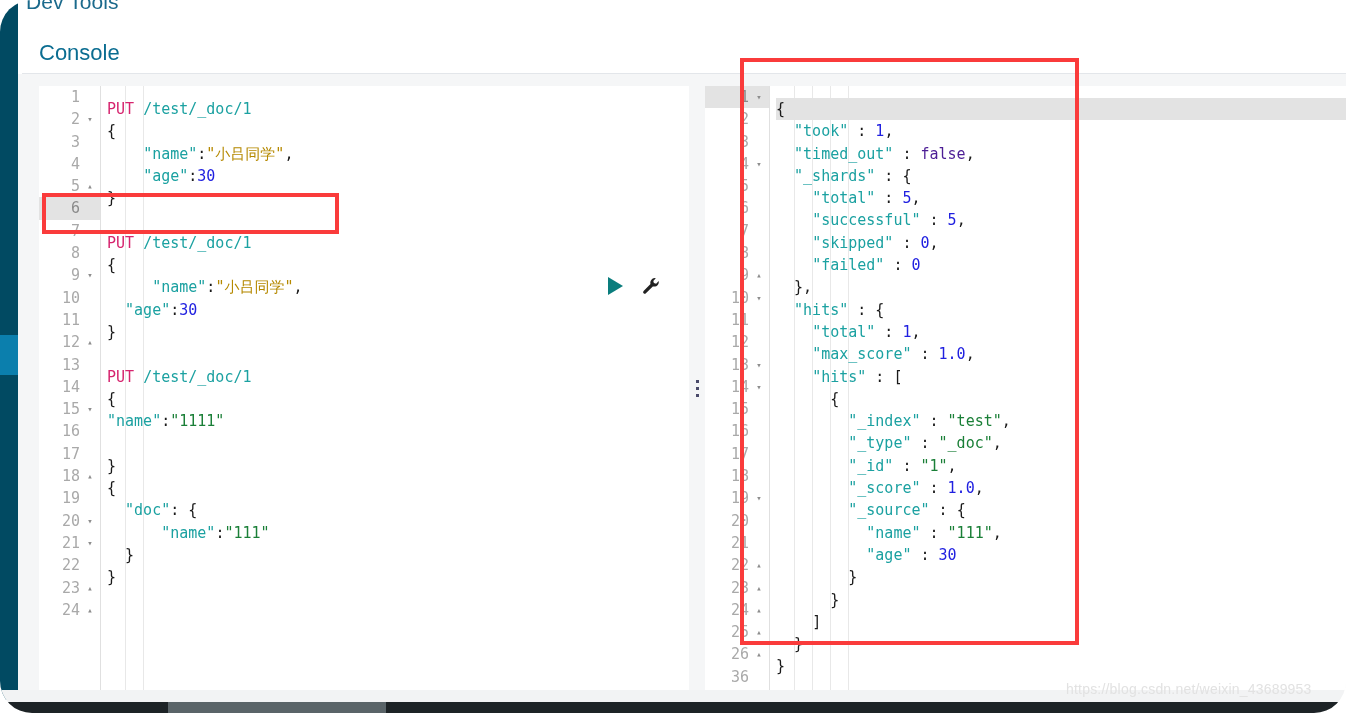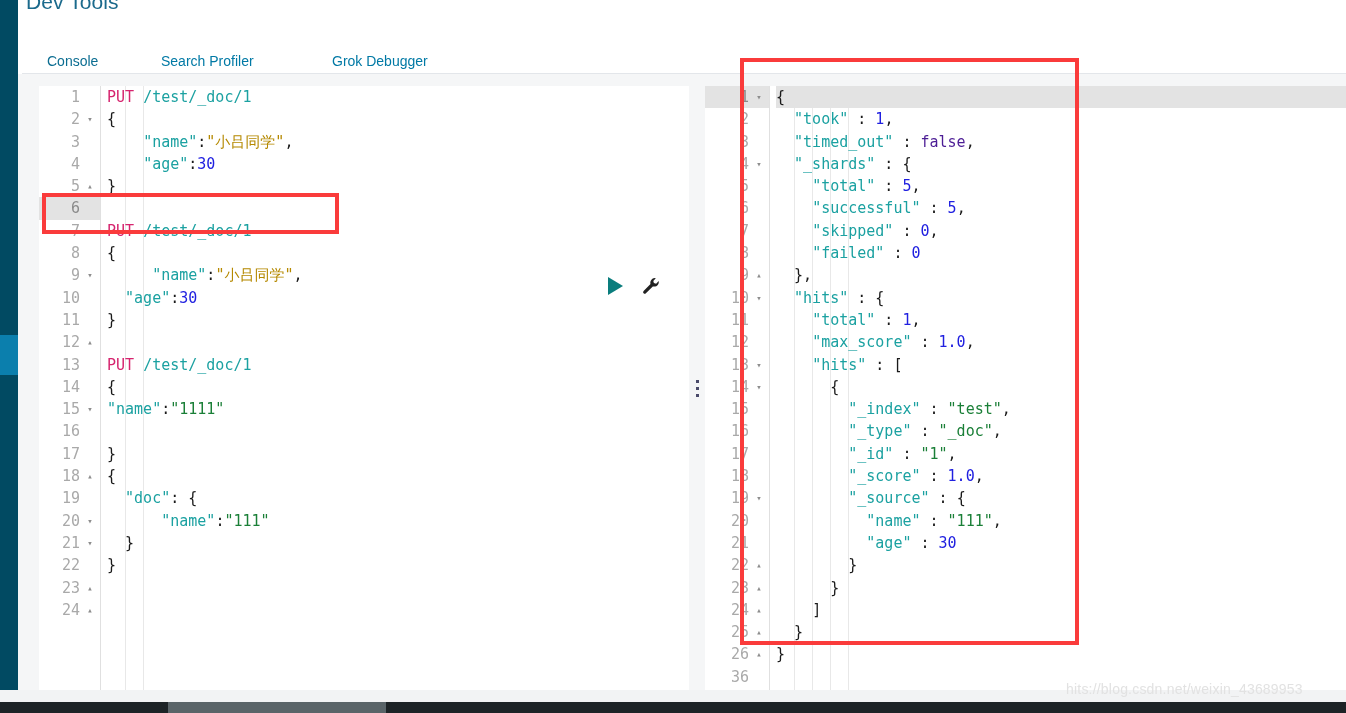--- a/index.html
+++ b/index.html
@@ -8,20 +8,21 @@
     width: 1346px; height: 713px;
     overflow: hidden;
     background: #ffffff;
     font-family: "Liberation Sans", sans-serif;
   }
   #app {
     position: relative;
     width: 1346px; height: 713px;
     background: #ffffff;
     overflow: hidden;
+    border-radius: 32px;
   }
 
   
   .nav-rail {
     position: absolute; left: 0; top: 0;
     width: 18px; height: 700px;
     background: #014a62;
   }
   .nav-rail-active {
     position: absolute; left: 0; top: 335px;
@@ -37,28 +38,27 @@
     letter-spacing: .1px;
     white-space: nowrap;
   }
 
   
   .tabbar {
     position: absolute; left: 22px; top: 26px;
     width: 1324px; height: 48px;
   }
   .tab {
-    position: absolute; top: 12px;
+    position: absolute; top: 4px;
     height: 48px;
     line-height: 46px;
-    font-size: 14px;
+    font-size: 22px;
     color: #0079a5;
     white-space: nowrap;
     cursor: pointer;
-    margin-left: 8px;
   }
   .tab.active { color: #0b6d91; }
   .tab.active::after {
     content: "";
     position: absolute; left: 0; right: 0; bottom: 0;
     height: 3px; background: #0b6d91;
   }
   .tab-0 { left: 17px; }
   .tab-1 { left: 131px; }
   .tab-2 { left: 302px; }
@@ -122,21 +122,21 @@
     font-size: 15px;
     color: #a9a9a9;
   }
   .lnum.hl { background: #e3e3e3; color: #8a8a8a; }
   .fold {
     position: absolute; right: 4px; top: 0;
     width: 12px; height: 22.3px; line-height: 22.3px;
     font-size: 9px; color: #8d8d8d; text-align: center;
   }
 
-  .code-inner { padding-left: 6px; }
+  .code-inner { padding-left: 6px; margin-top: 12px; }
 
   
   .t-method  { color: #d6246e; }
   .t-url     { color: #1ba1a1; }
   .t-key     { color: #1ba1a1; }
   .t-str     { color: #1a7f37; }
   .t-num     { color: #2020e0; }
   .t-bool    { color: #4c1d95; }
   .t-punc    { color: #1a1a1a; }
   .t-brace   { color: #1a1a1a; }
@@ -225,22 +225,20 @@
 <div id="app">
 
   <div class="nav-rail">
     <div class="nav-rail-active"></div>
   </div>
 
   <div class="page-title">Dev Tools</div>
 
   <div class="tabbar">
     <div class="tab tab-0 active">Console</div>
-    <div class="tab tab-1">Search Profiler</div>
-    <div class="tab tab-2">Grok Debugger</div>
   </div>
   <div class="tabbar-underline"></div>
 
   <div class="console">
 
     <div class="editor editor-left">
       <div class="gutter" id="gutter-left">
           <div class="lnum">1</div>
           <div class="lnum">2<span class="fold">▾</span></div>
           <div class="lnum">3</div>
@@ -382,14 +380,14 @@
   </div>
 
   <div class="redbox redbox-left"></div>
   <div class="redbox redbox-right"></div>
 
   <div class="bottom-strip"></div>
   <div class="hscroll">
     <div class="hscroll-thumb"></div>
   </div>
 
-  <div class="watermark">hits://blog.csdn.net/weixin_43689953</div>
+  <div class="watermark">https://blog.csdn.net/weixin_43689953</div>
 </div>
 
 </body></html>

